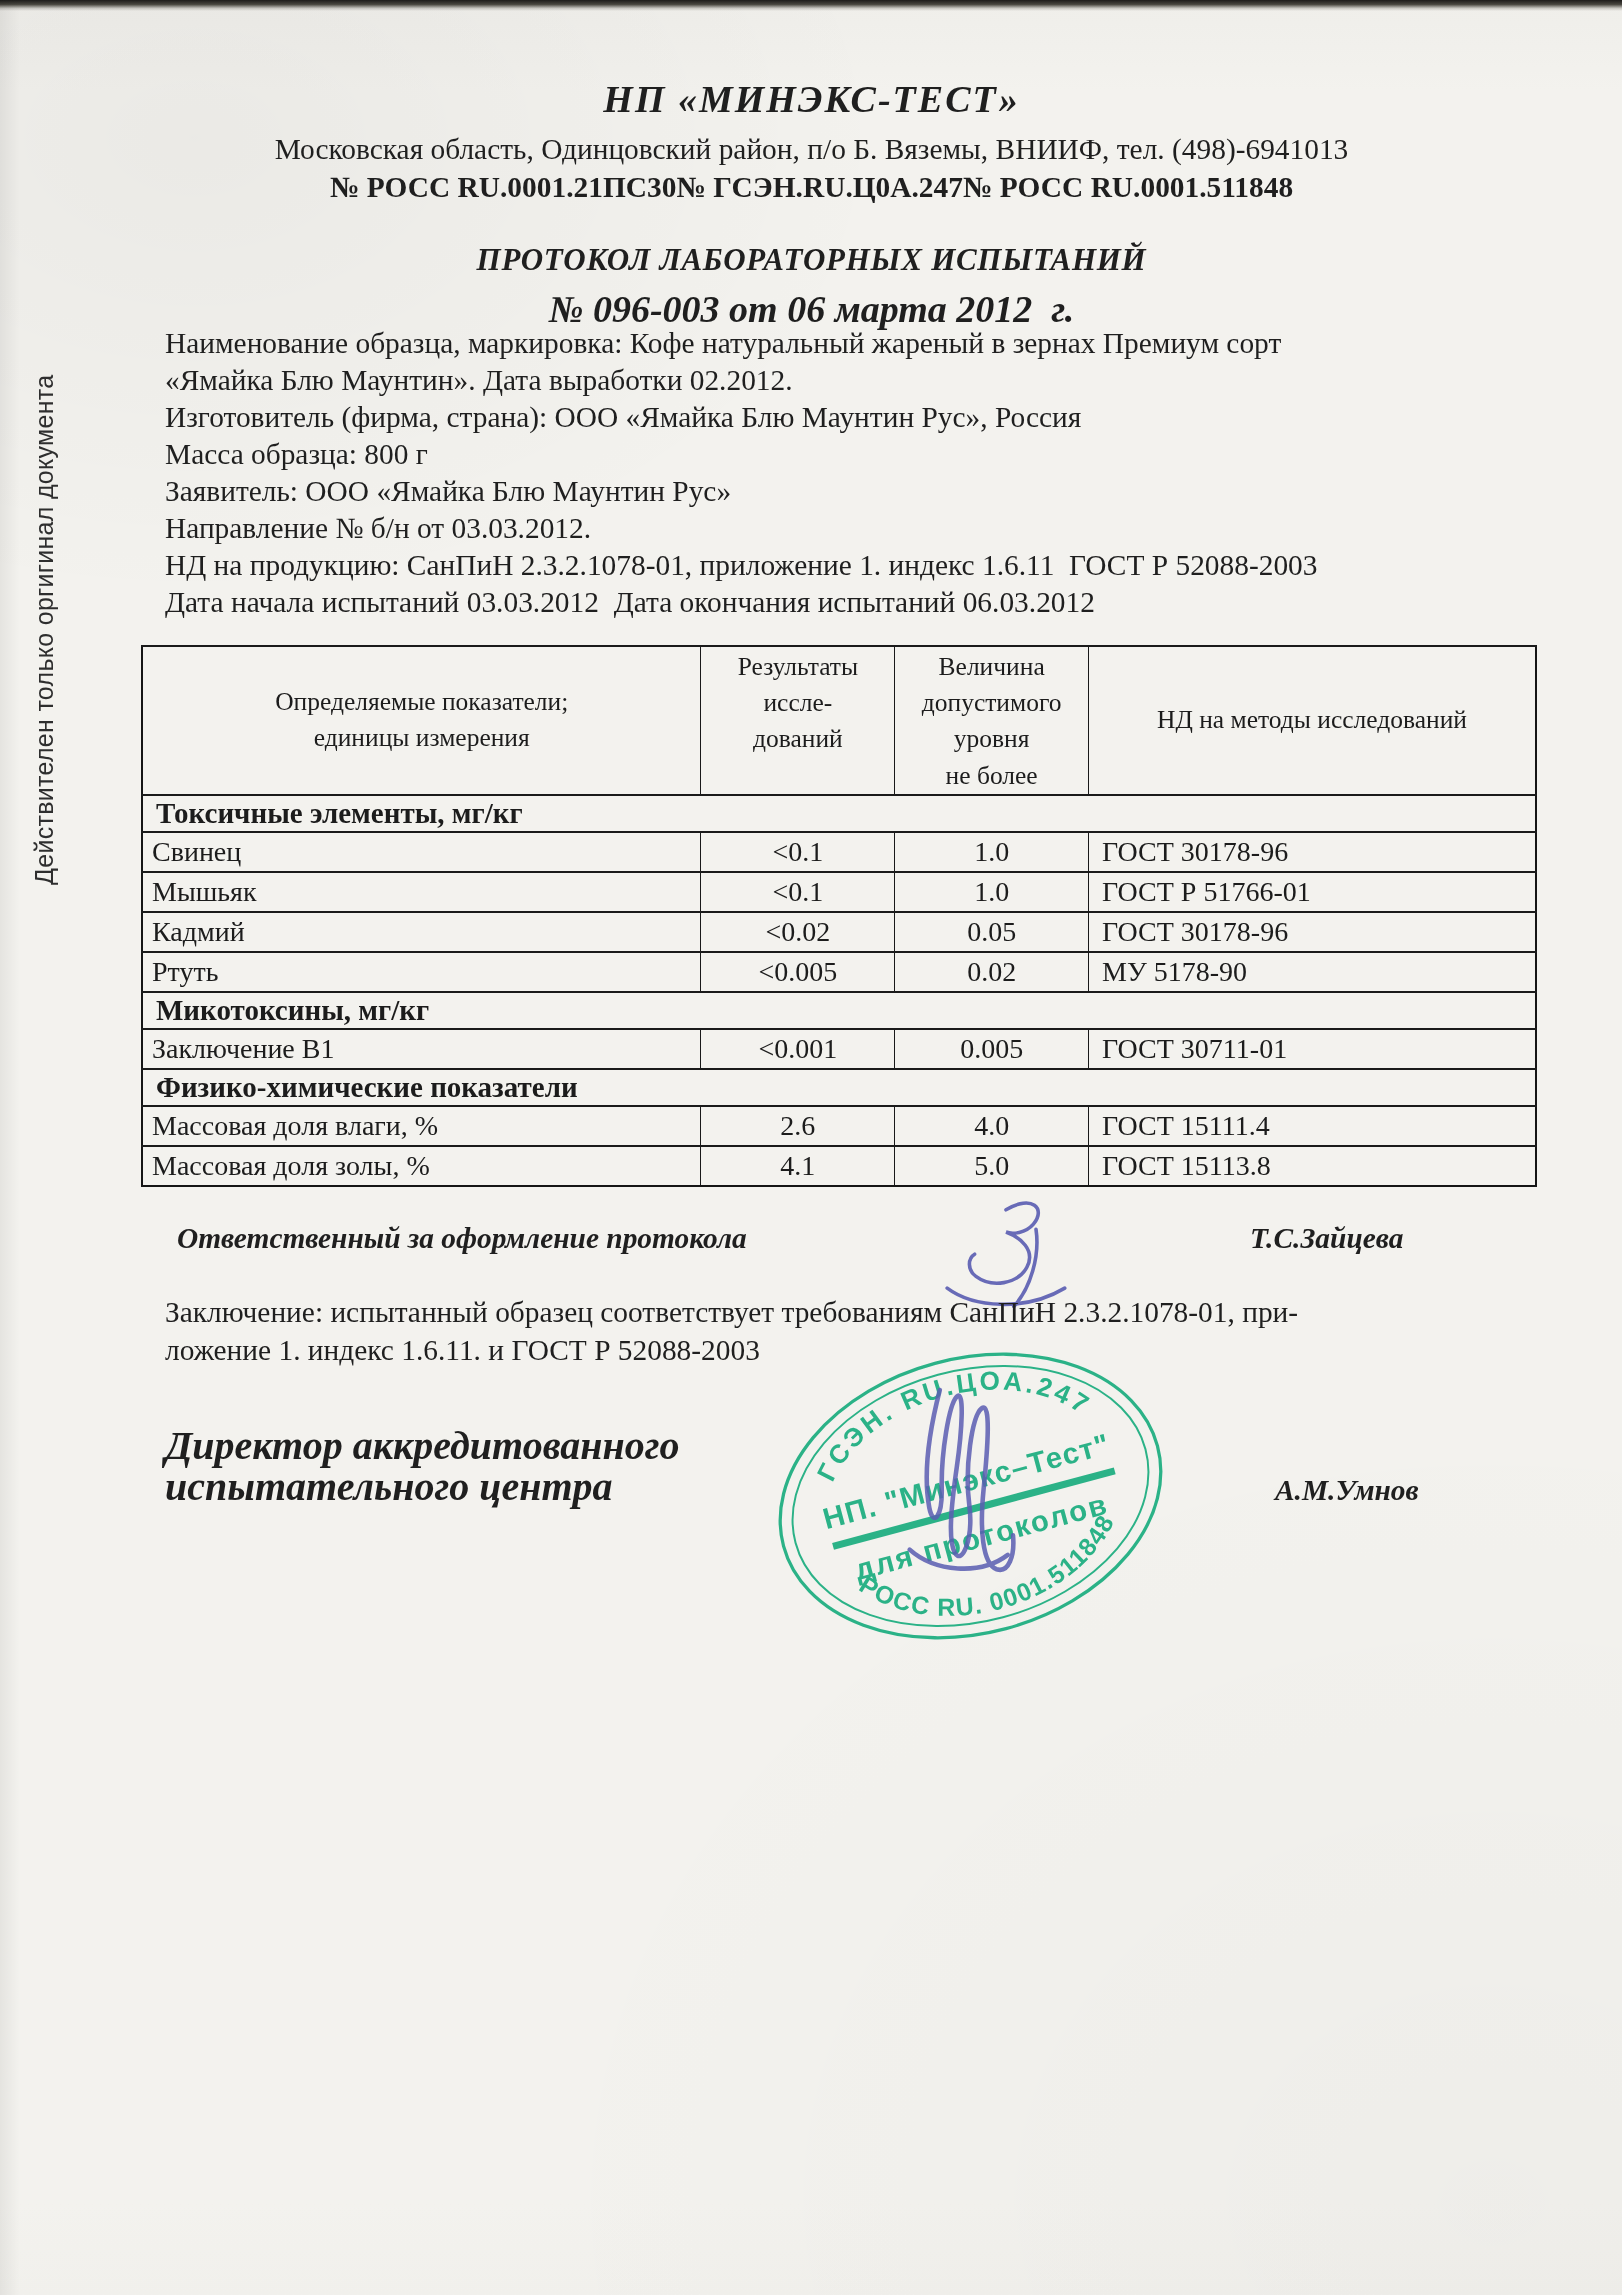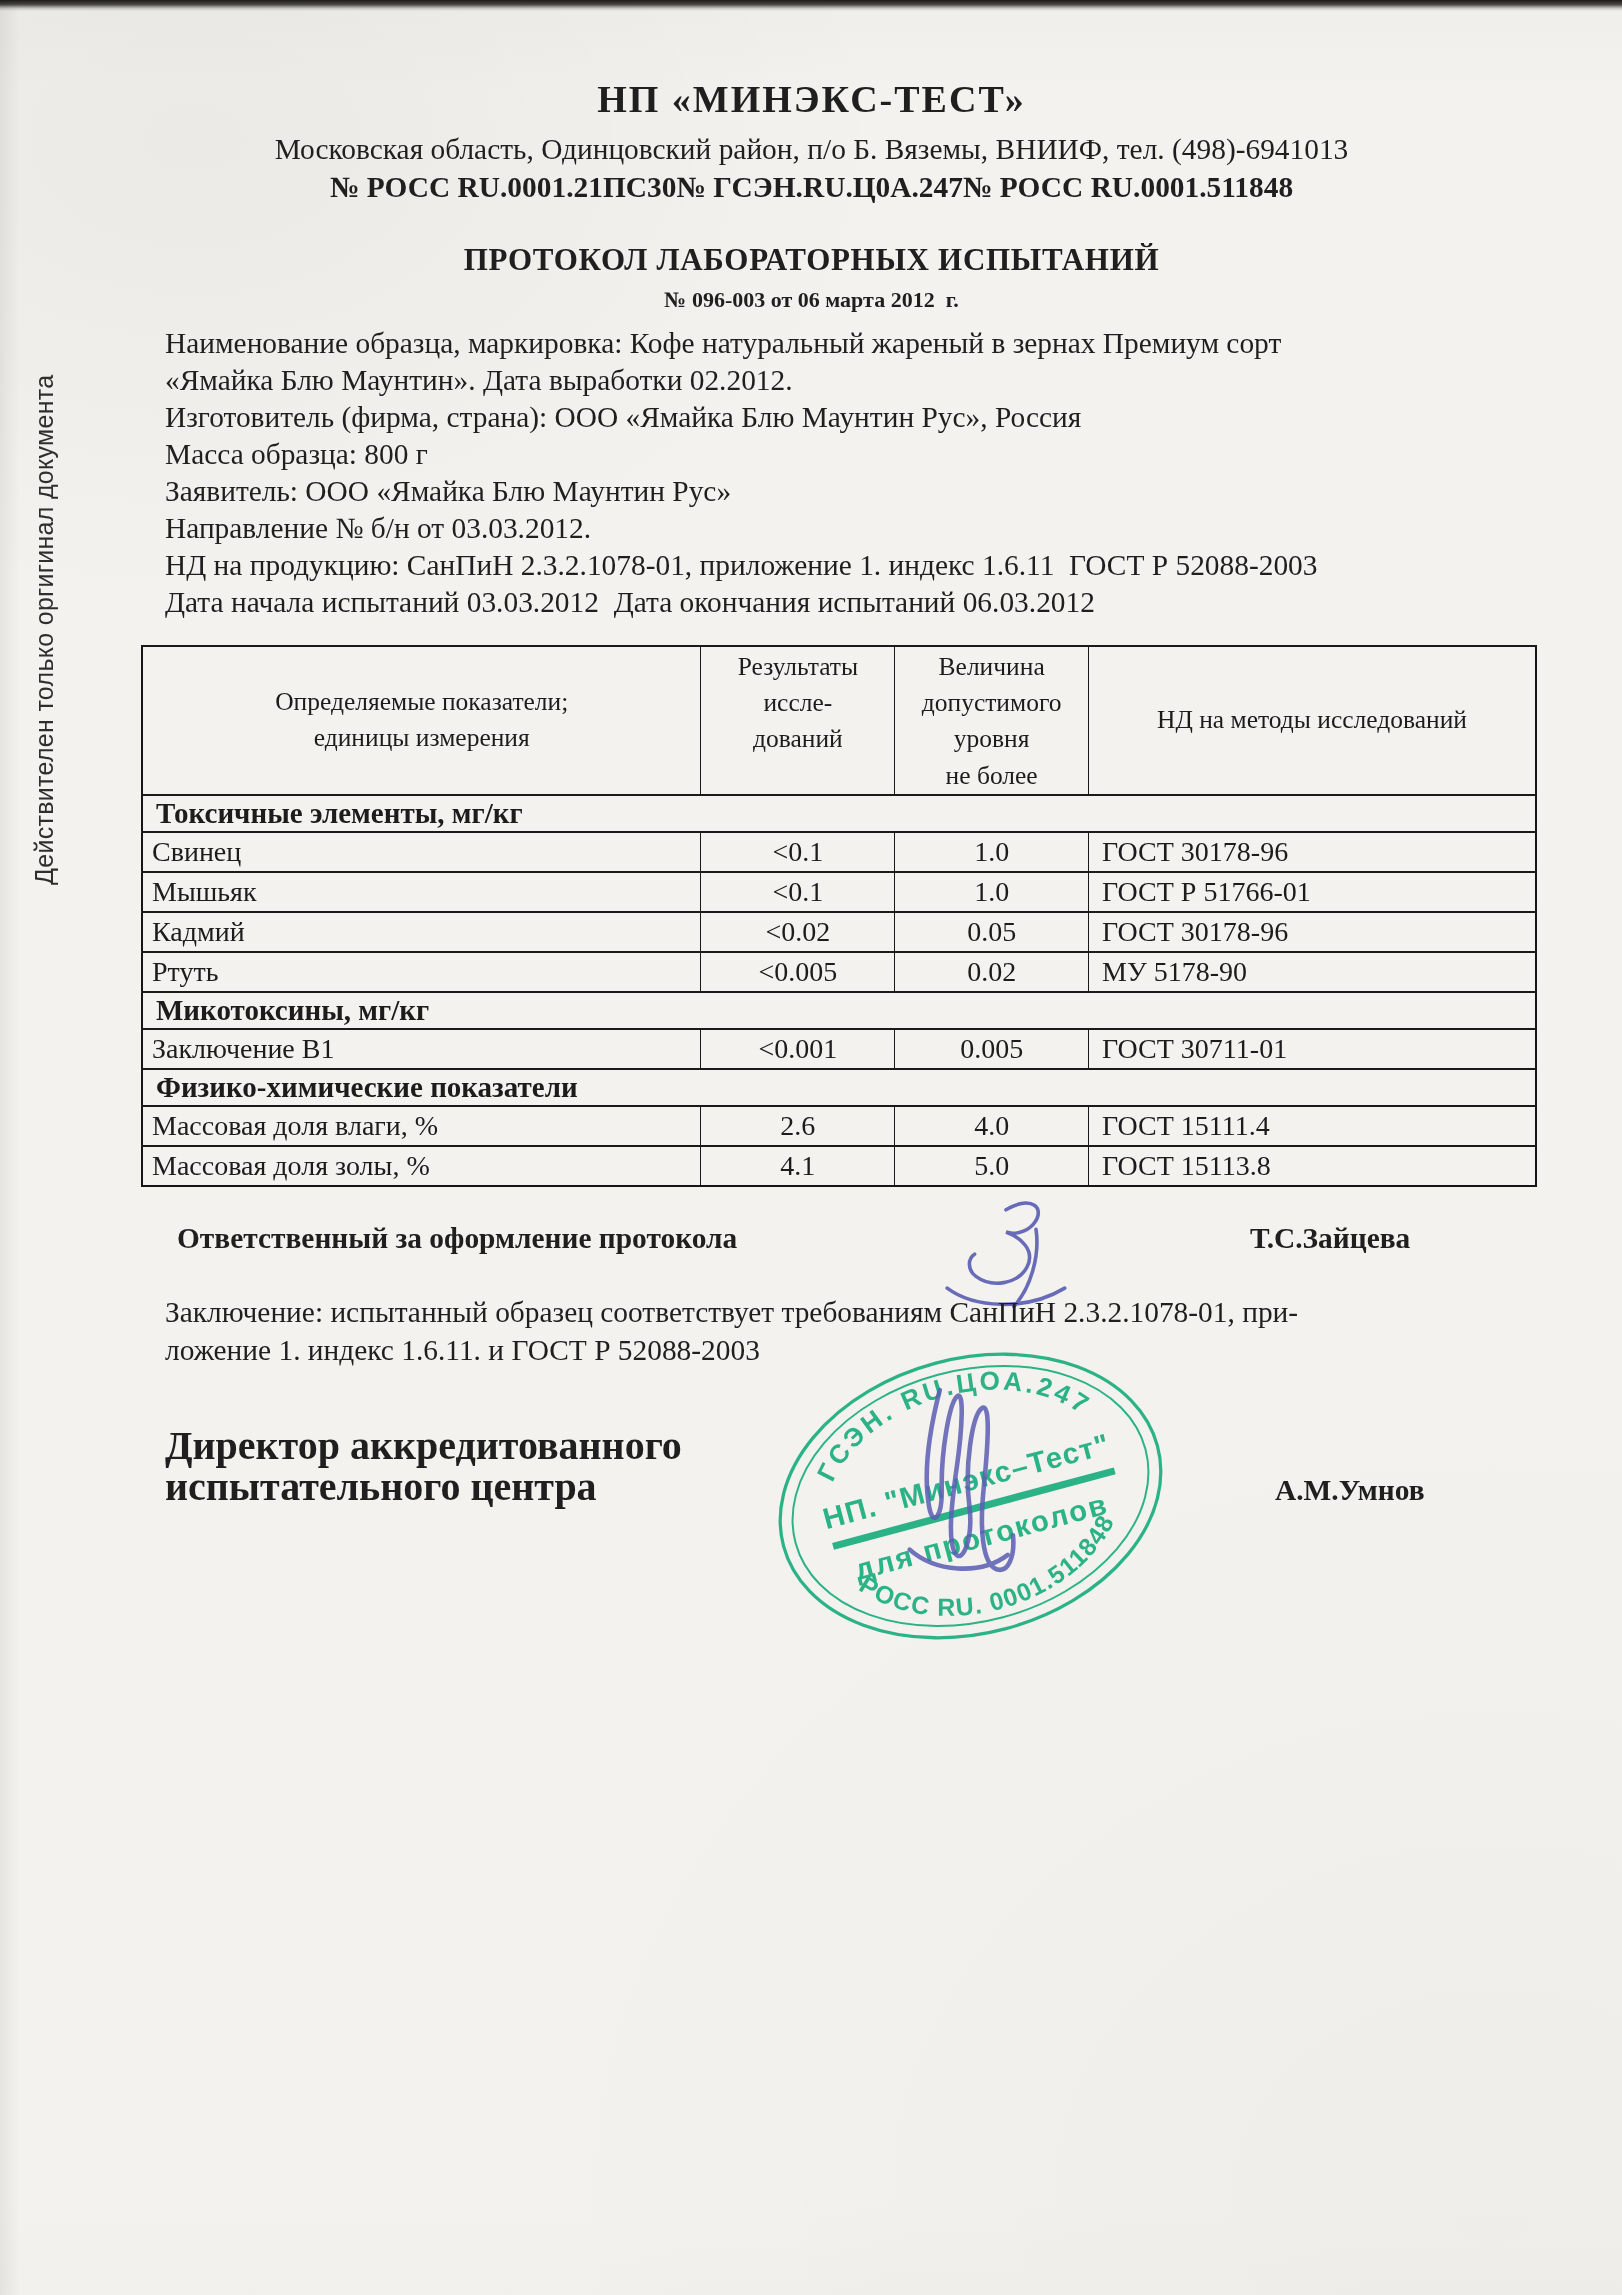--- a/index.html
+++ b/index.html
@@ -11,41 +11,41 @@
     color:#1f1f1f;
     background:
       radial-gradient(ellipse 1178px 785px at 12% 6%, rgba(0,0,0,0.035), transparent 60%),
       radial-gradient(ellipse 1440px 1178px at 92% 96%, rgba(0,0,0,0.02), transparent 70%),
       linear-gradient(180deg,#efeeea 0%,#f3f2ee 4%,#f3f2ee 96%,#f1f0ec 100%);
     overflow:hidden;
   }
   .abs{position:absolute;}
   .ws{white-space:pre-wrap;}
   .center{text-align:center;}
-  .bold{font-weight:bold;}
+  .bold{font-weight:bold;font-style:italic;}
   .scan-top-edge{
     left:0;top:0;width:100%;height:10.5px;
     background:linear-gradient(180deg,#1d1c1a 0%,#48463f 40%,rgba(110,108,100,0.3) 75%,transparent 100%);
   }
   .scan-left-shade{
     left:0;top:0;width:19.6px;height:100%;
     background:linear-gradient(90deg,rgba(0,0,0,0.06),transparent);
   }
   .side-note{
     left:30px;top:885px;
     transform:rotate(-90deg);transform-origin:0 0;
     width:550px;
     font-family:"Liberation Sans",sans-serif;
     font-size:25px;color:#2e2e2e;letter-spacing:0.3px;
   }
   .org-name{left:0;top:77px;width:100%;font-size:38px;letter-spacing:2px;}
   .org-address{left:0;top:133px;width:100%;font-size:29.4px;}
   .reg-numbers{left:0;top:171px;width:100%;display:flex;justify-content:center;font-size:29.4px;font-weight:bold;}
   .protocol-title{left:0;top:242px;width:100%;font-size:31px;letter-spacing:0.7px;}
-  .protocol-number{left:0;top:287px;width:100%;font-size:22px;}
+  .protocol-number{left:0;top:287px;width:100%;font-size:38px;}
   .info-block{left:165px;top:325px;width:1306px;font-size:29.4px;line-height:37px;}
   .results-table{
     left:141px;top:645px;width:1396px;
     border-collapse:collapse;table-layout:fixed;
     font-size:28px;color:#1c1c1c;
   }
   .results-table th,.results-table td{
     border-top:2px solid #1a1a1a;
     border-left:1.3px solid #191919;
     padding:0 9.2px;

